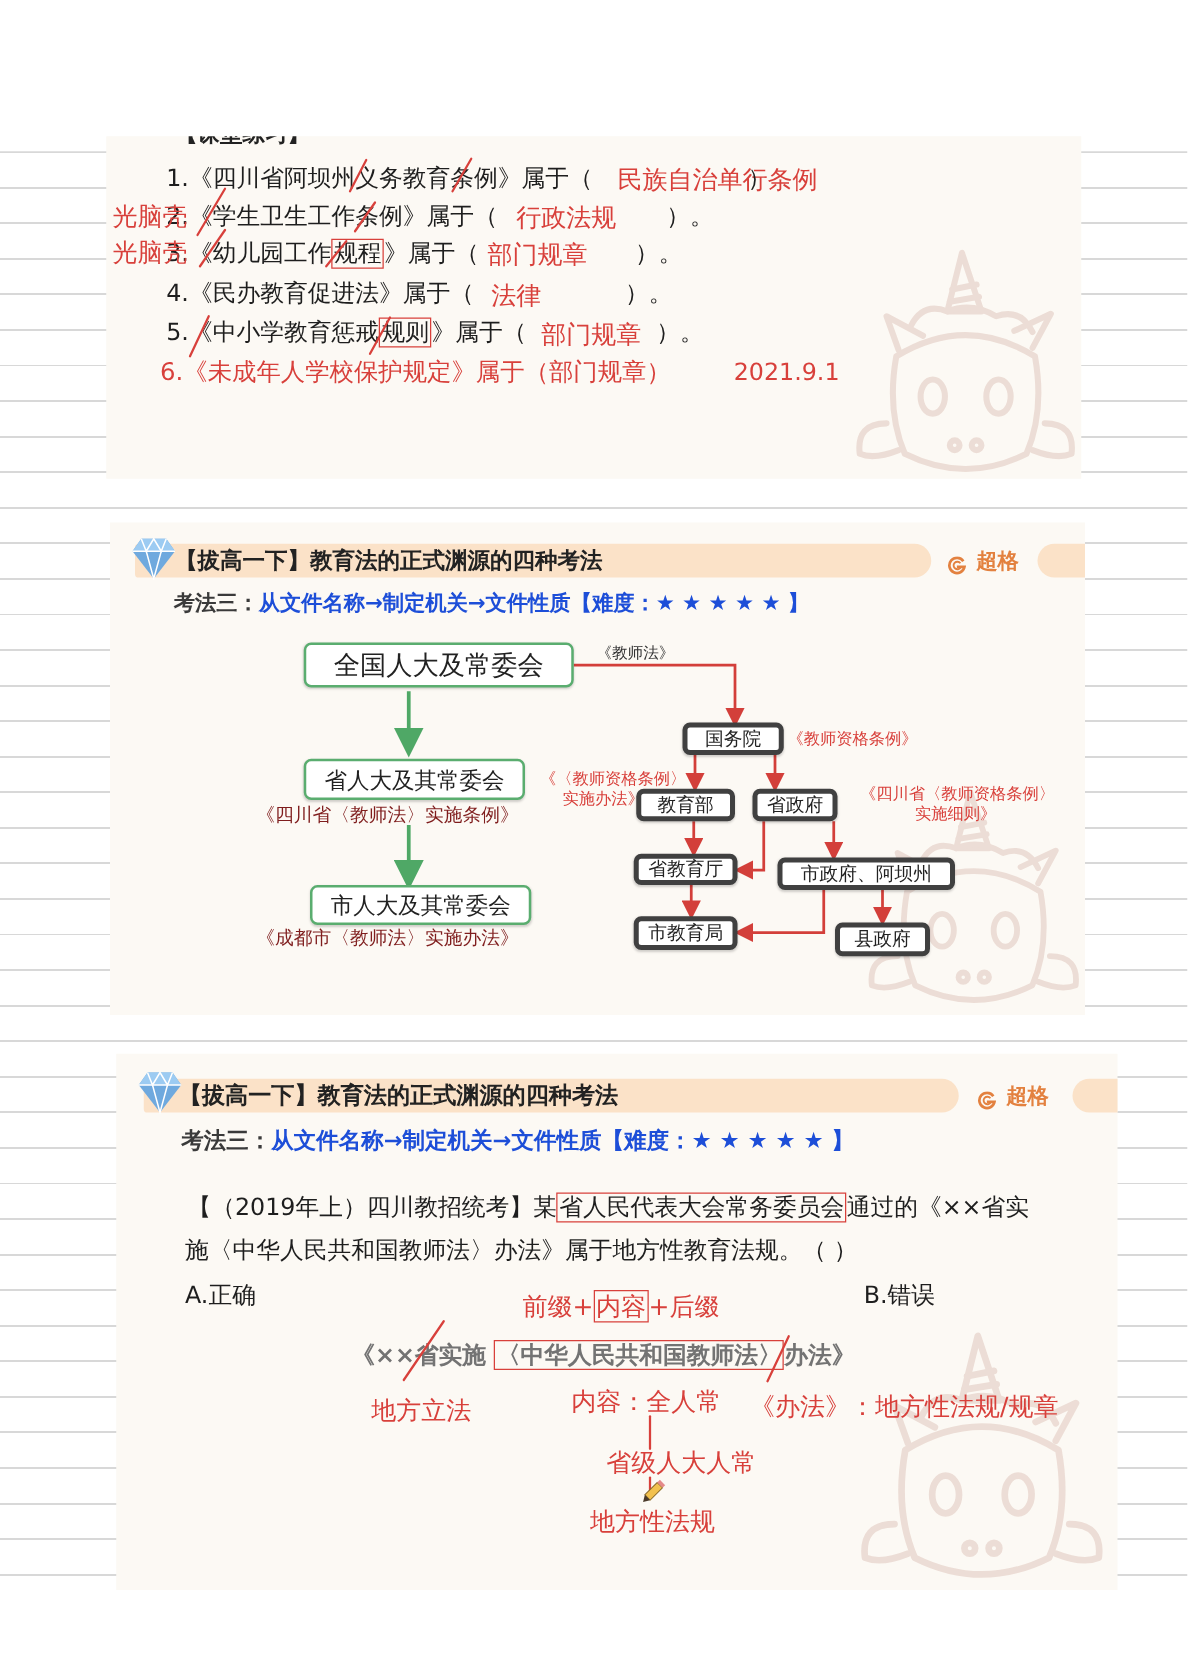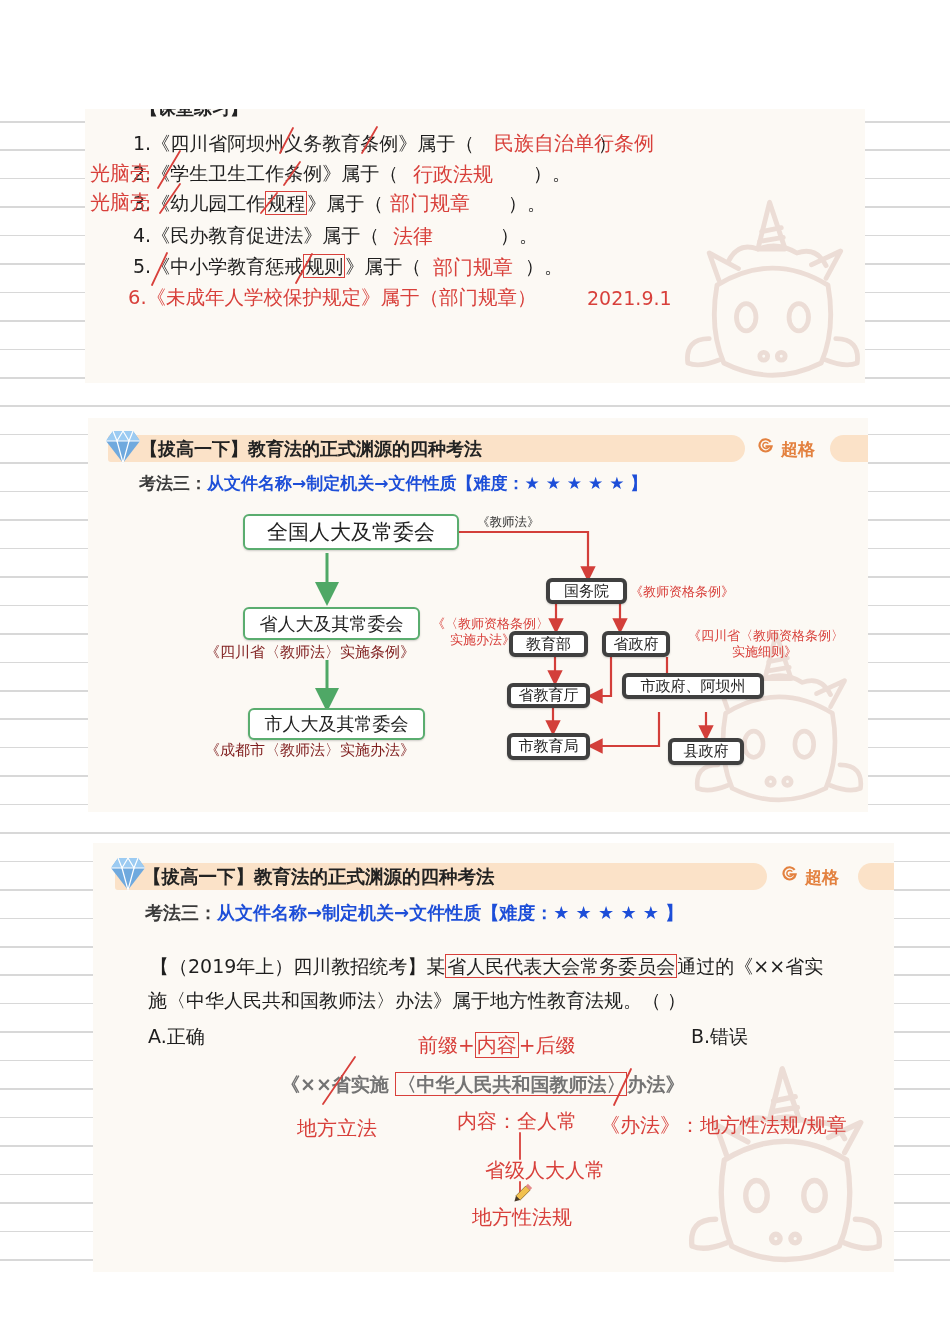--- a/index.html
+++ b/index.html
@@ -11,21 +11,21 @@
 .abs{position:absolute;white-space:nowrap}
 .unicorn{position:absolute;opacity:.85}
 .s1-heading{font-size:18px;line-height:24px;font-weight:bold;color:#222}
 .s1-line{font-size:19px;line-height:24px;color:#1e1e1e}
 .ans{font-size:20px;line-height:24px;color:#d8403b}
 .margin-note{font-size:20px;line-height:24px;color:#d8403b}
 .inbox{border:1.5px solid #d8403b;padding:0 1px}
 .hdr-bar{position:absolute;background:#fbe2c8;border-radius:3px 14px 14px 3px}
 .hdr-pill{position:absolute;background:#fbe2c8;border-radius:14px 0 0 14px}
 .hdr-title{font-size:18px;line-height:24px;font-weight:bold;color:#222}
-.brand{display:flex;align-items:flex-start;gap:8px;font-size:17px;line-height:22px;font-weight:bold;color:#e3813f}
+.brand{display:flex;align-items:flex-end;gap:8px;font-size:17px;line-height:22px;font-weight:bold;color:#e3813f}
 .subtitle{font-size:17px;line-height:24px}
 .sub-label{font-weight:bold;color:#3a3a3a}
 .orange{color:#1d4ed8;font-weight:bold}
 .gnode,.rnode{position:absolute;display:flex;align-items:center;justify-content:center;background:#fff;border-radius:6px;color:#222;box-shadow:0 1px 2px rgba(0,0,0,.18);white-space:nowrap}
 .gnode{border:2px solid #5aad6f}
 .rnode{border:4px solid #404040;font-size:15px}
 .glabel{color:#7f1d1d;font-size:15px;line-height:18px}
 .rlabel{color:#d8403b;font-size:13px;line-height:16px}
 .blabel{color:#333;font-size:12.5px;line-height:16px}
 .q-line{font-size:19px;line-height:28px;color:#1e1e1e}
@@ -170,21 +170,21 @@
   <div class="abs blabel" style="left:389px;top:96px">《教师法》</div>
   <div class="rnode" style="left:458px;top:160px;width:81px;height:26px">国务院</div>
   <div class="abs rlabel" style="left:542px;top:166px">《教师资格条例》</div>
   <div class="abs rlabel" style="left:344px;top:198px">《〈教师资格条例〉</div>
   <div class="abs rlabel" style="left:362px;top:214px">实施办法》</div>
   <div class="rnode" style="left:421px;top:213px;width:79px;height:26px">教育部</div>
   <div class="rnode" style="left:514px;top:213px;width:68px;height:26px">省政府</div>
   <div class="abs rlabel" style="left:600px;top:210px">《四川省〈教师资格条例〉</div>
   <div class="abs rlabel" style="left:644px;top:226px">实施细则》</div>
   <div class="rnode" style="left:419px;top:265px;width:83px;height:25px">省教育厅</div>
-  <div class="rnode" style="left:534px;top:255px;width:142px;height:26px">市政府、阿坝州</div>
+  <div class="rnode" style="left:534px;top:268px;width:142px;height:26px">市政府、阿坝州</div>
   <div class="rnode" style="left:419px;top:315px;width:83px;height:27px">市教育局</div>
   <div class="rnode" style="left:580px;top:320px;width:76px;height:27px">县政府</div>
 </section>
 
 <section class="slide" style="left:93px;top:843px;width:801px;height:429px">
   <svg class="unicorn" style="left:590px;top:215px;width:205px;height:215px" viewBox="0 0 190 200">
     <g fill="none" stroke="#ead9d1" stroke-width="5" stroke-linecap="round" stroke-linejoin="round">
       <path d="M92 10 L80 58 L108 58 Z"></path>
         <path d="M84 40 L104 36 M82 50 L106 46"></path>
       <path d="M50 70 Q60 50 80 58 Q100 50 120 62 Q140 55 150 75"></path>

